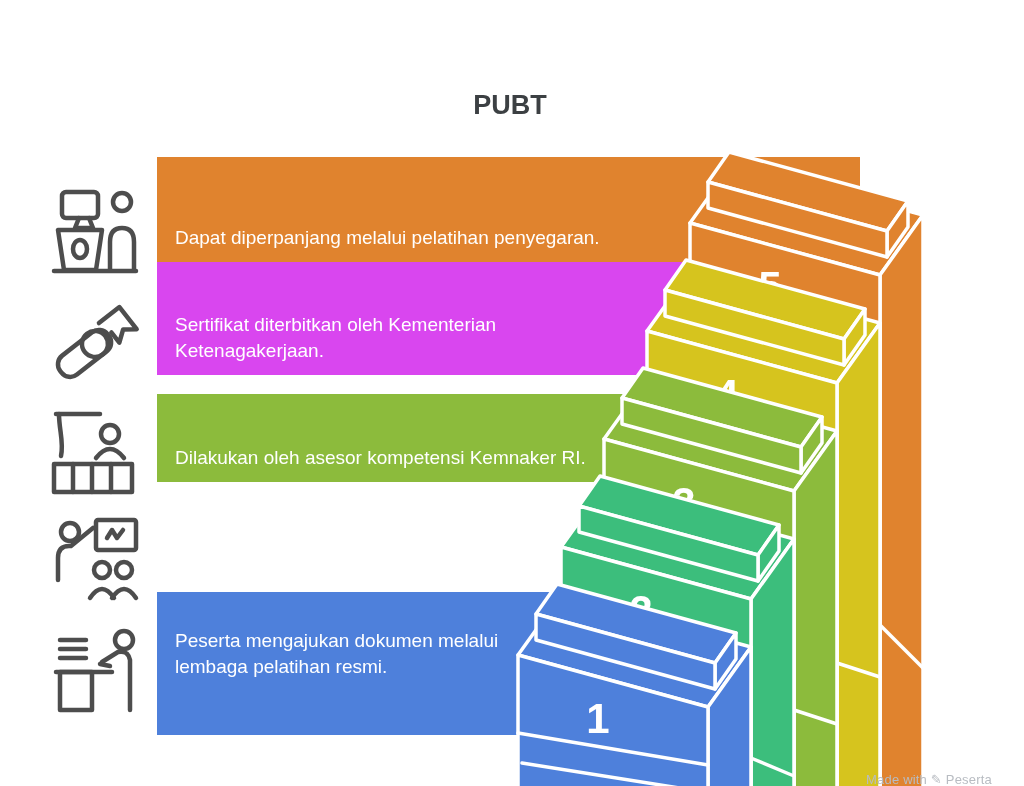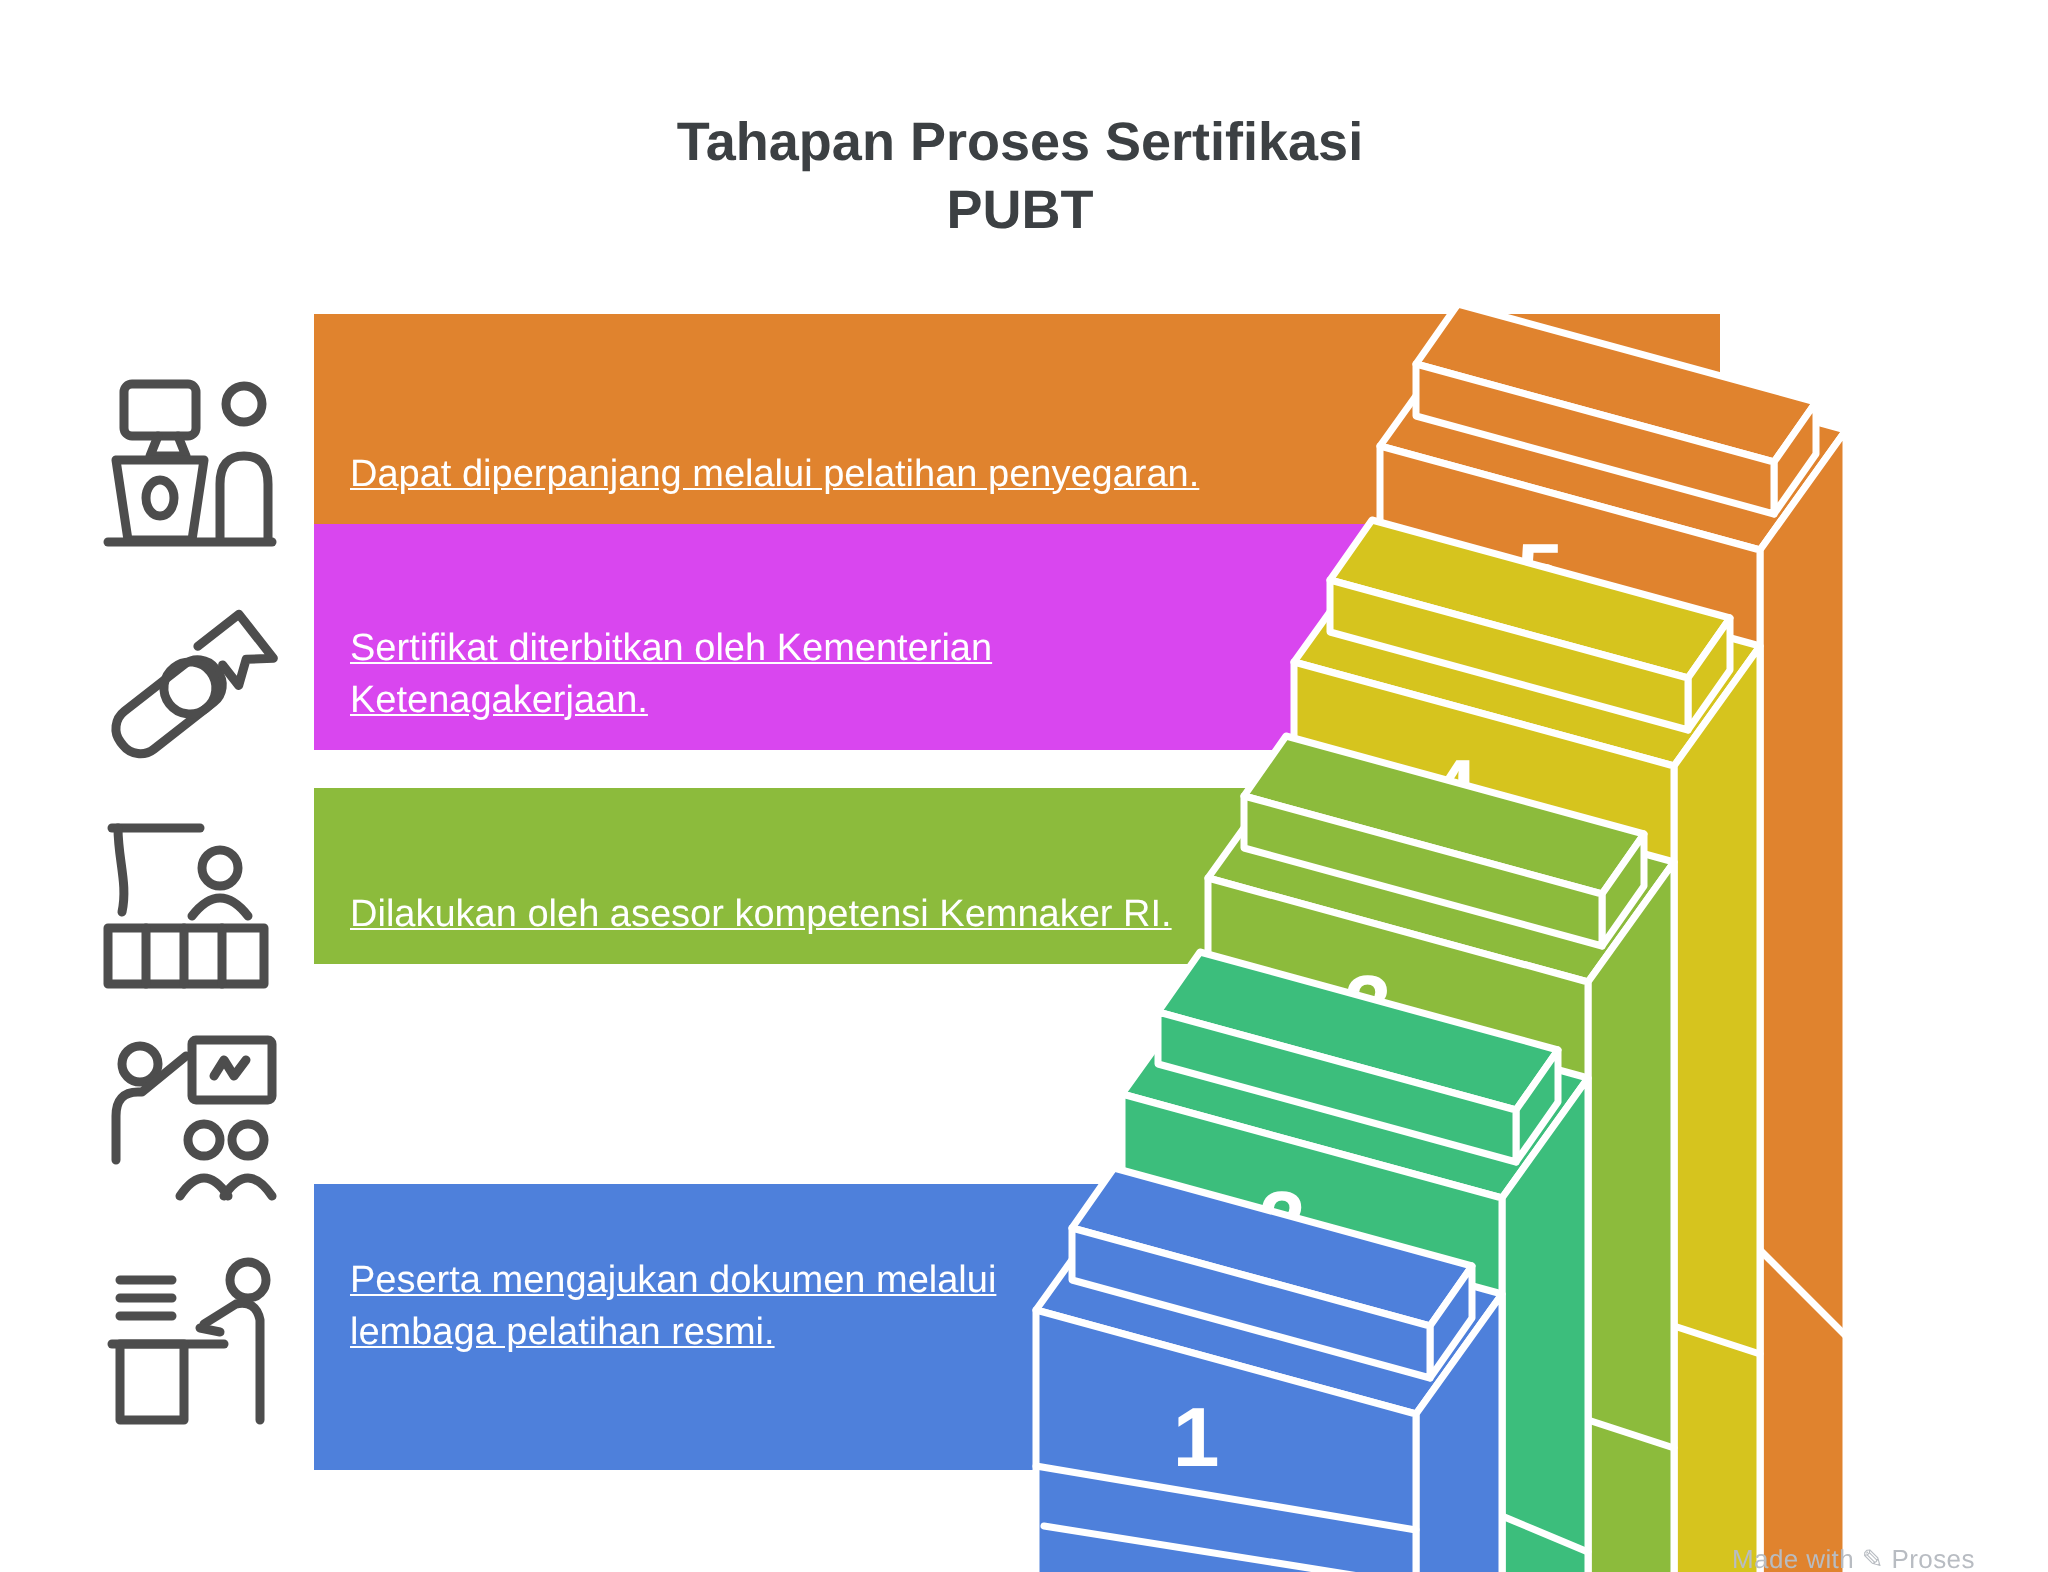--- a/index.html
+++ b/index.html
@@ -11,40 +11,39 @@
     position:absolute;left:0;top:54px;width:1020px;text-align:center;
     font-size:27px;line-height:34px;font-weight:700;color:#3c4043;margin:0;
   }
   .band{
     position:absolute;display:flex;flex-direction:column;justify-content:flex-end;
     box-sizing:border-box;padding:0 0 12px 18px;
   }
   .band-label{
     color:#ffffff;font-size:19px;line-height:25.5px;font-weight:400;
     white-space:pre-line;
-    text-decoration:underline;
   }
   .icon-box{position:absolute;width:96px;height:96px;}
   .icon-box svg{width:100%;height:100%;}
   .ic{stroke:#4d4d4d;stroke-width:4.5;fill:none;stroke-linecap:round;stroke-linejoin:round;}
   #stairs{position:absolute;left:0;top:0;}
   .step-number{
     font-family:"Liberation Sans",sans-serif;font-size:42px;font-weight:700;fill:#ffffff;
   }
   .watermark{
     position:absolute;left:866px;top:772px;font-size:13px;color:#b8bcc2;
     white-space:nowrap;letter-spacing:.2px;
   }
 </style>
 </head>
 <body>
 
 <div class="canvas">
 
-  <h1 class="title"><span>Tahapan Proses Sertifikasi</span><br><span>PUBT</span></h1>
+  <h1 class="title"><br><span>PUBT</span></h1>
 
   <div class="band" style="left: 157px; top: 157px; width: 703px; height: 105px; background: rgb(224, 131, 46);">
     <div class="band-label">Dapat diperpanjang melalui pelatihan penyegaran.</div>
   </div>
   <div class="band" style="left: 157px; top: 262px; width: 543px; height: 113px; background: #d946ef;">
     <div class="band-label">Sertifikat diterbitkan oleh Kementerian
 Ketenagakerjaan.</div>
   </div>
   <div class="band" style="left: 157px; top: 394px; width: 503px; height: 88px; background: rgb(140, 187, 60);">
     <div class="band-label">Dilakukan oleh asesor kompetensi Kemnaker RI.</div>
@@ -144,14 +143,14 @@
       <polygon points="708,707 751,647 751,840 708,840" fill="#4E80DB" stroke="#ffffff" stroke-width="3.5" stroke-linejoin="round"></polygon>
       <polygon points="518,655 708,707 708,840 518,840" fill="#4E80DB" stroke="#ffffff" stroke-width="3.5" stroke-linejoin="round"></polygon>
       <polygon points="536,614 715,663 736,633 557,584" fill="#4E80DB" stroke="#ffffff" stroke-width="3.5" stroke-linejoin="round"></polygon>
       <polygon points="715,663 736,633 736,659 715,689" fill="#4E80DB" stroke="#ffffff" stroke-width="3.5" stroke-linejoin="round"></polygon>
       <polygon points="536,614 715,663 715,689 536,640" fill="#4E80DB" stroke="#ffffff" stroke-width="3.5" stroke-linejoin="round"></polygon>
       <line x1="518" y1="733" x2="708" y2="765" stroke="#ffffff" stroke-width="3.5" stroke-linecap="round"></line>
       <line x1="522" y1="763" x2="692" y2="790" stroke="#ffffff" stroke-width="3.5" stroke-linecap="round"></line>
       <text x="598" y="733" text-anchor="middle" class="step-number">1</text>
     </svg>
 
-  <div class="watermark">Made with ✎ Proses</div>
+  <div class="watermark">Made with ✎ Peserta</div>
 </div>
 
 </body></html>

